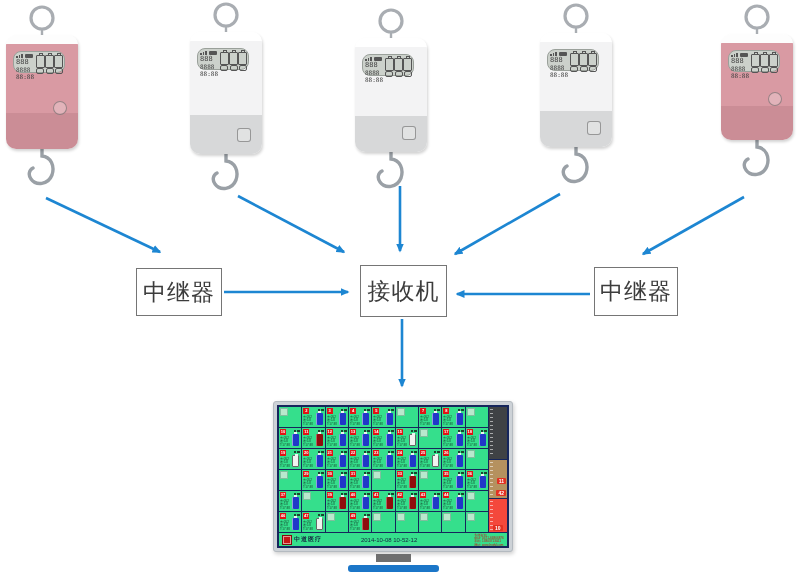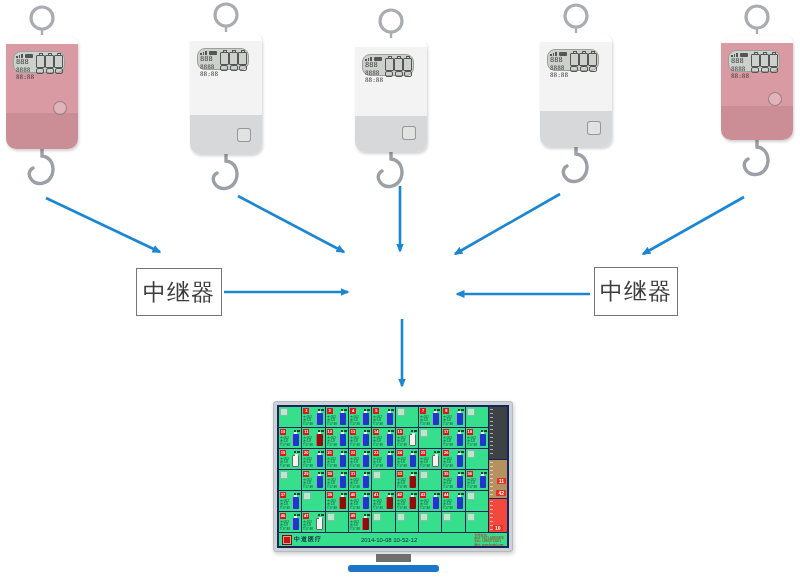--- a/index.html
+++ b/index.html
@@ -315,20 +315,23 @@
     </div>
     <svg class="hooksvg" width="30" height="46" viewBox="0 0 30 46">
       <path d="M15 0 L15 8 C24 9 28 18 25 27 C21 37 9 38 4 31 C1 27 2 22 6 20"></path>
     </svg>
   </div>
     </div>
 
   <div class="nodebox" id="box-left">
     <span>中继器</span>
   </div>
+  <div class="nodebox" id="box-mid">
+    <span>接收机</span>
+  </div>
   <div class="nodebox" id="box-right">
     <span>中继器</span>
   </div>
 
   <div class="monitor">
     <div class="bezel">
       <div class="screen">
         <div class="grid" id="grid">
             <div class="cell empty">
               <span class="badge gray"></span>

